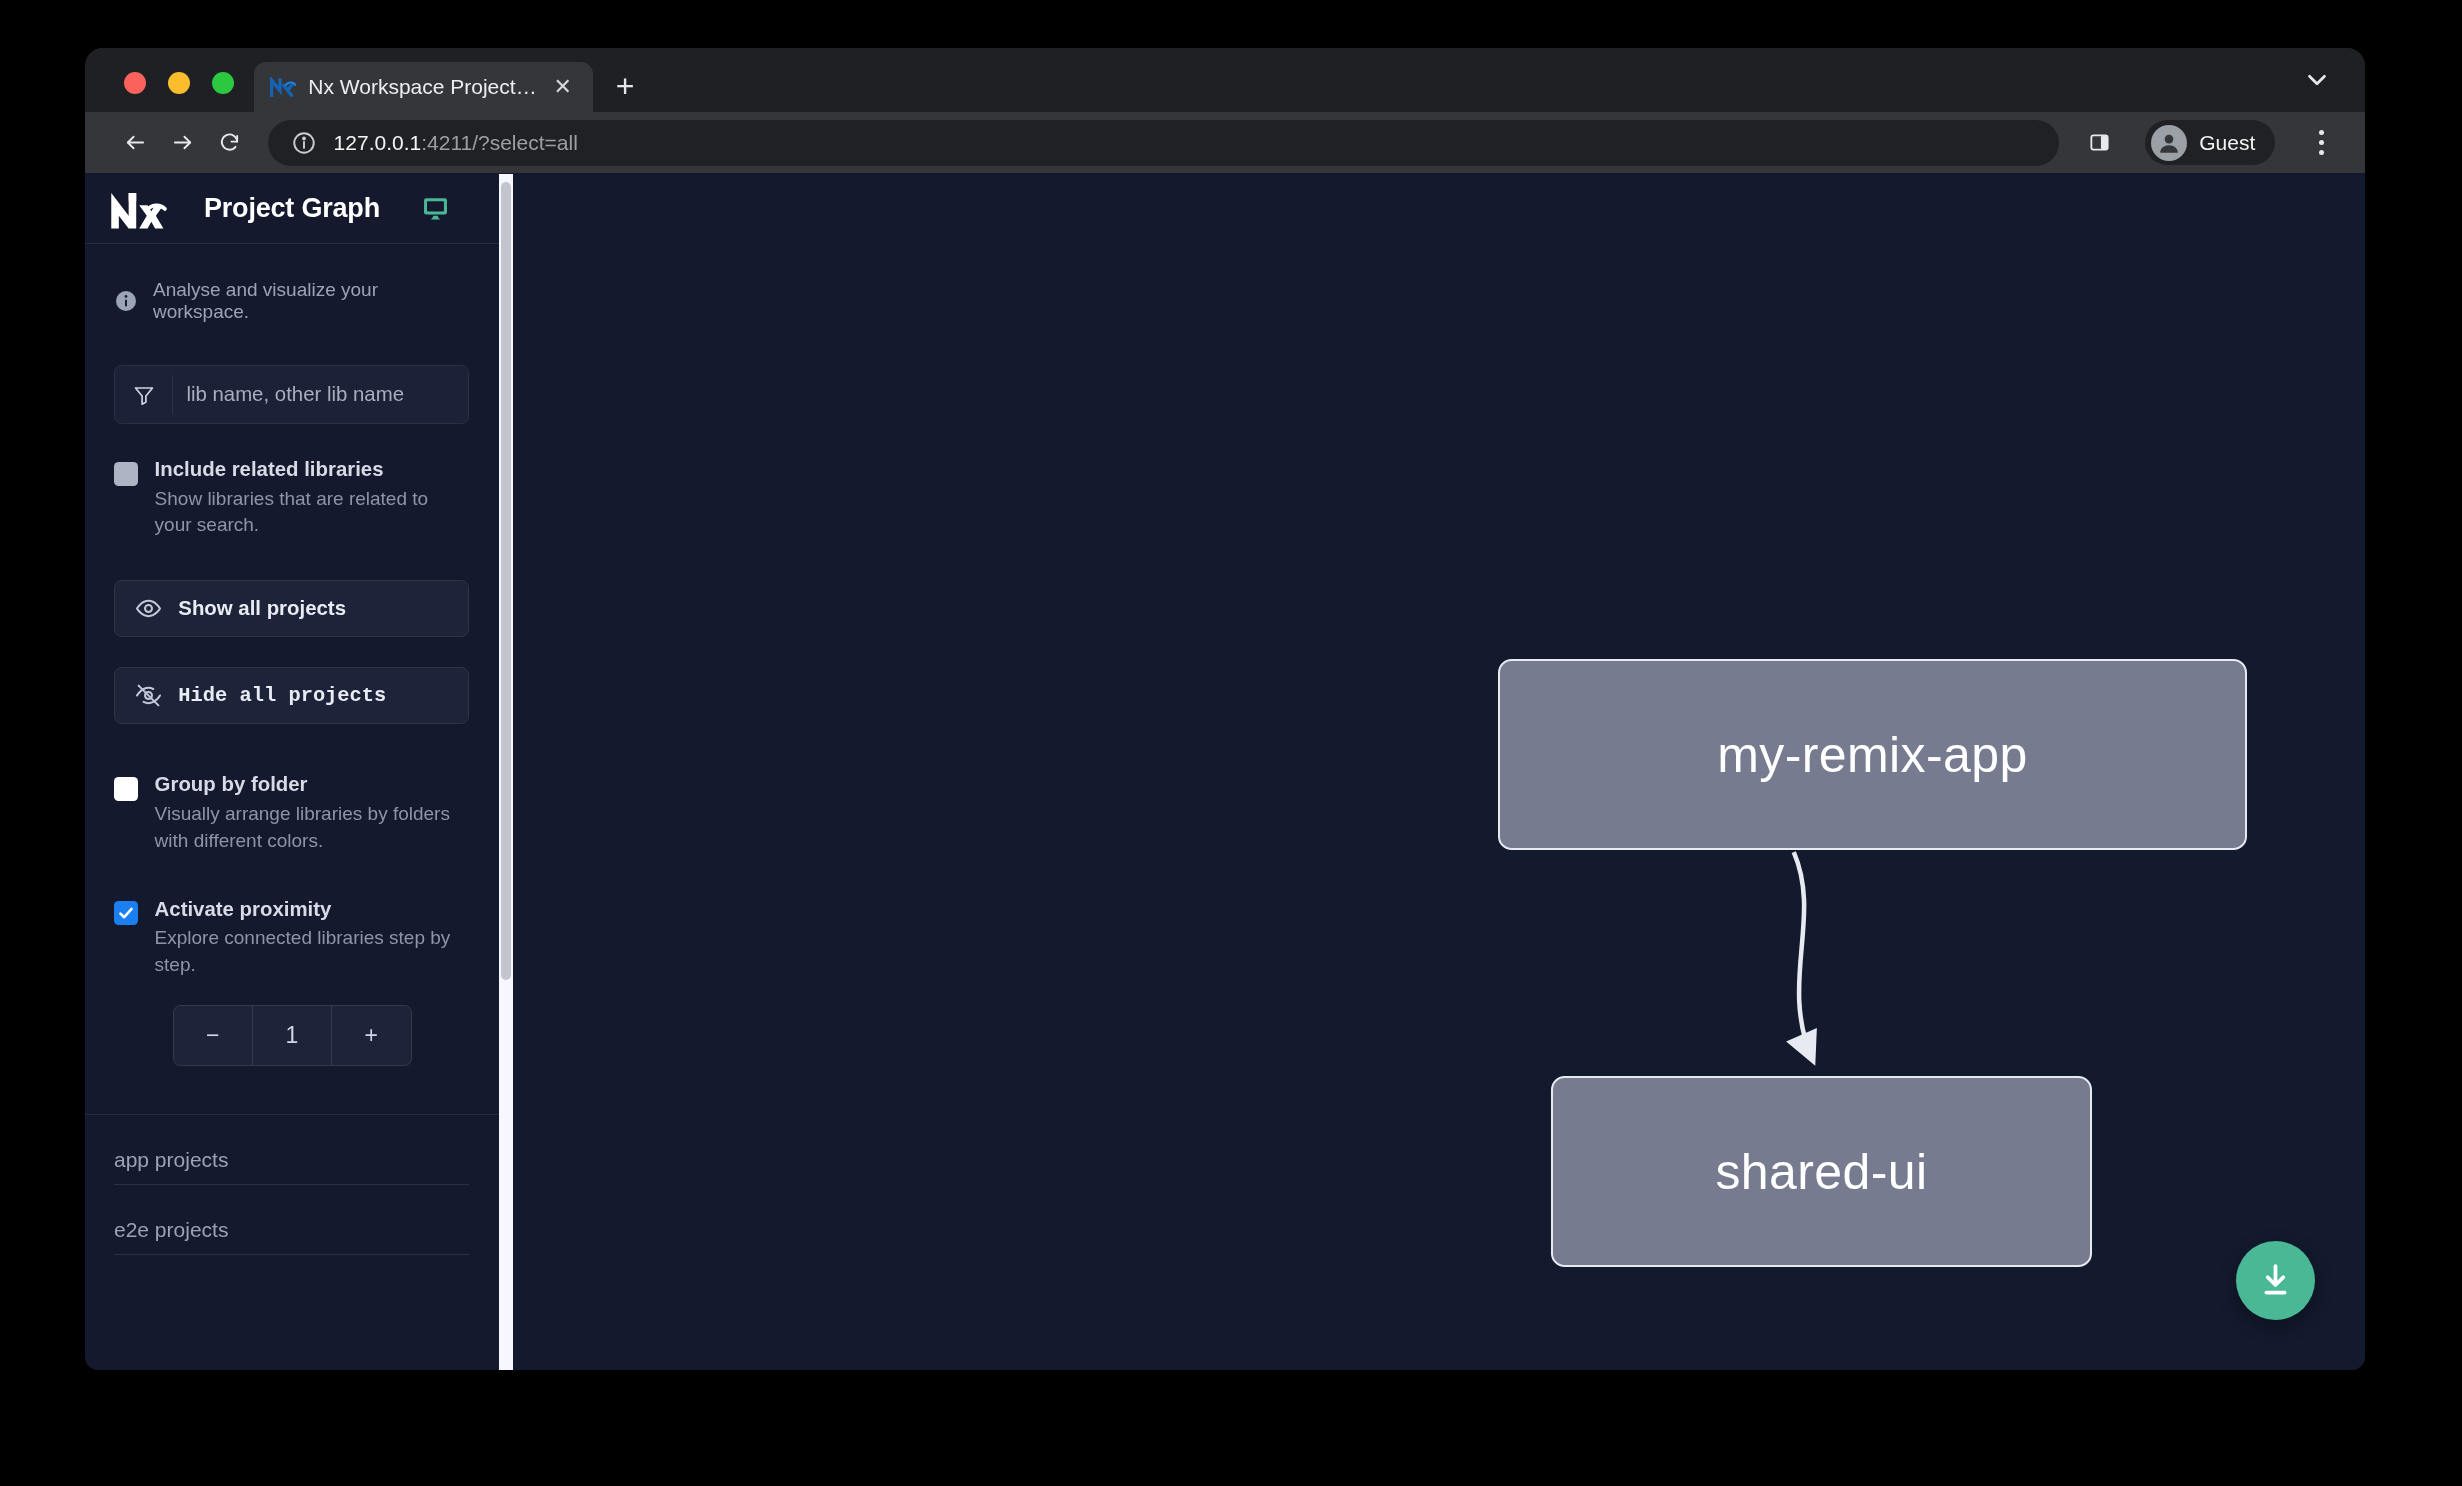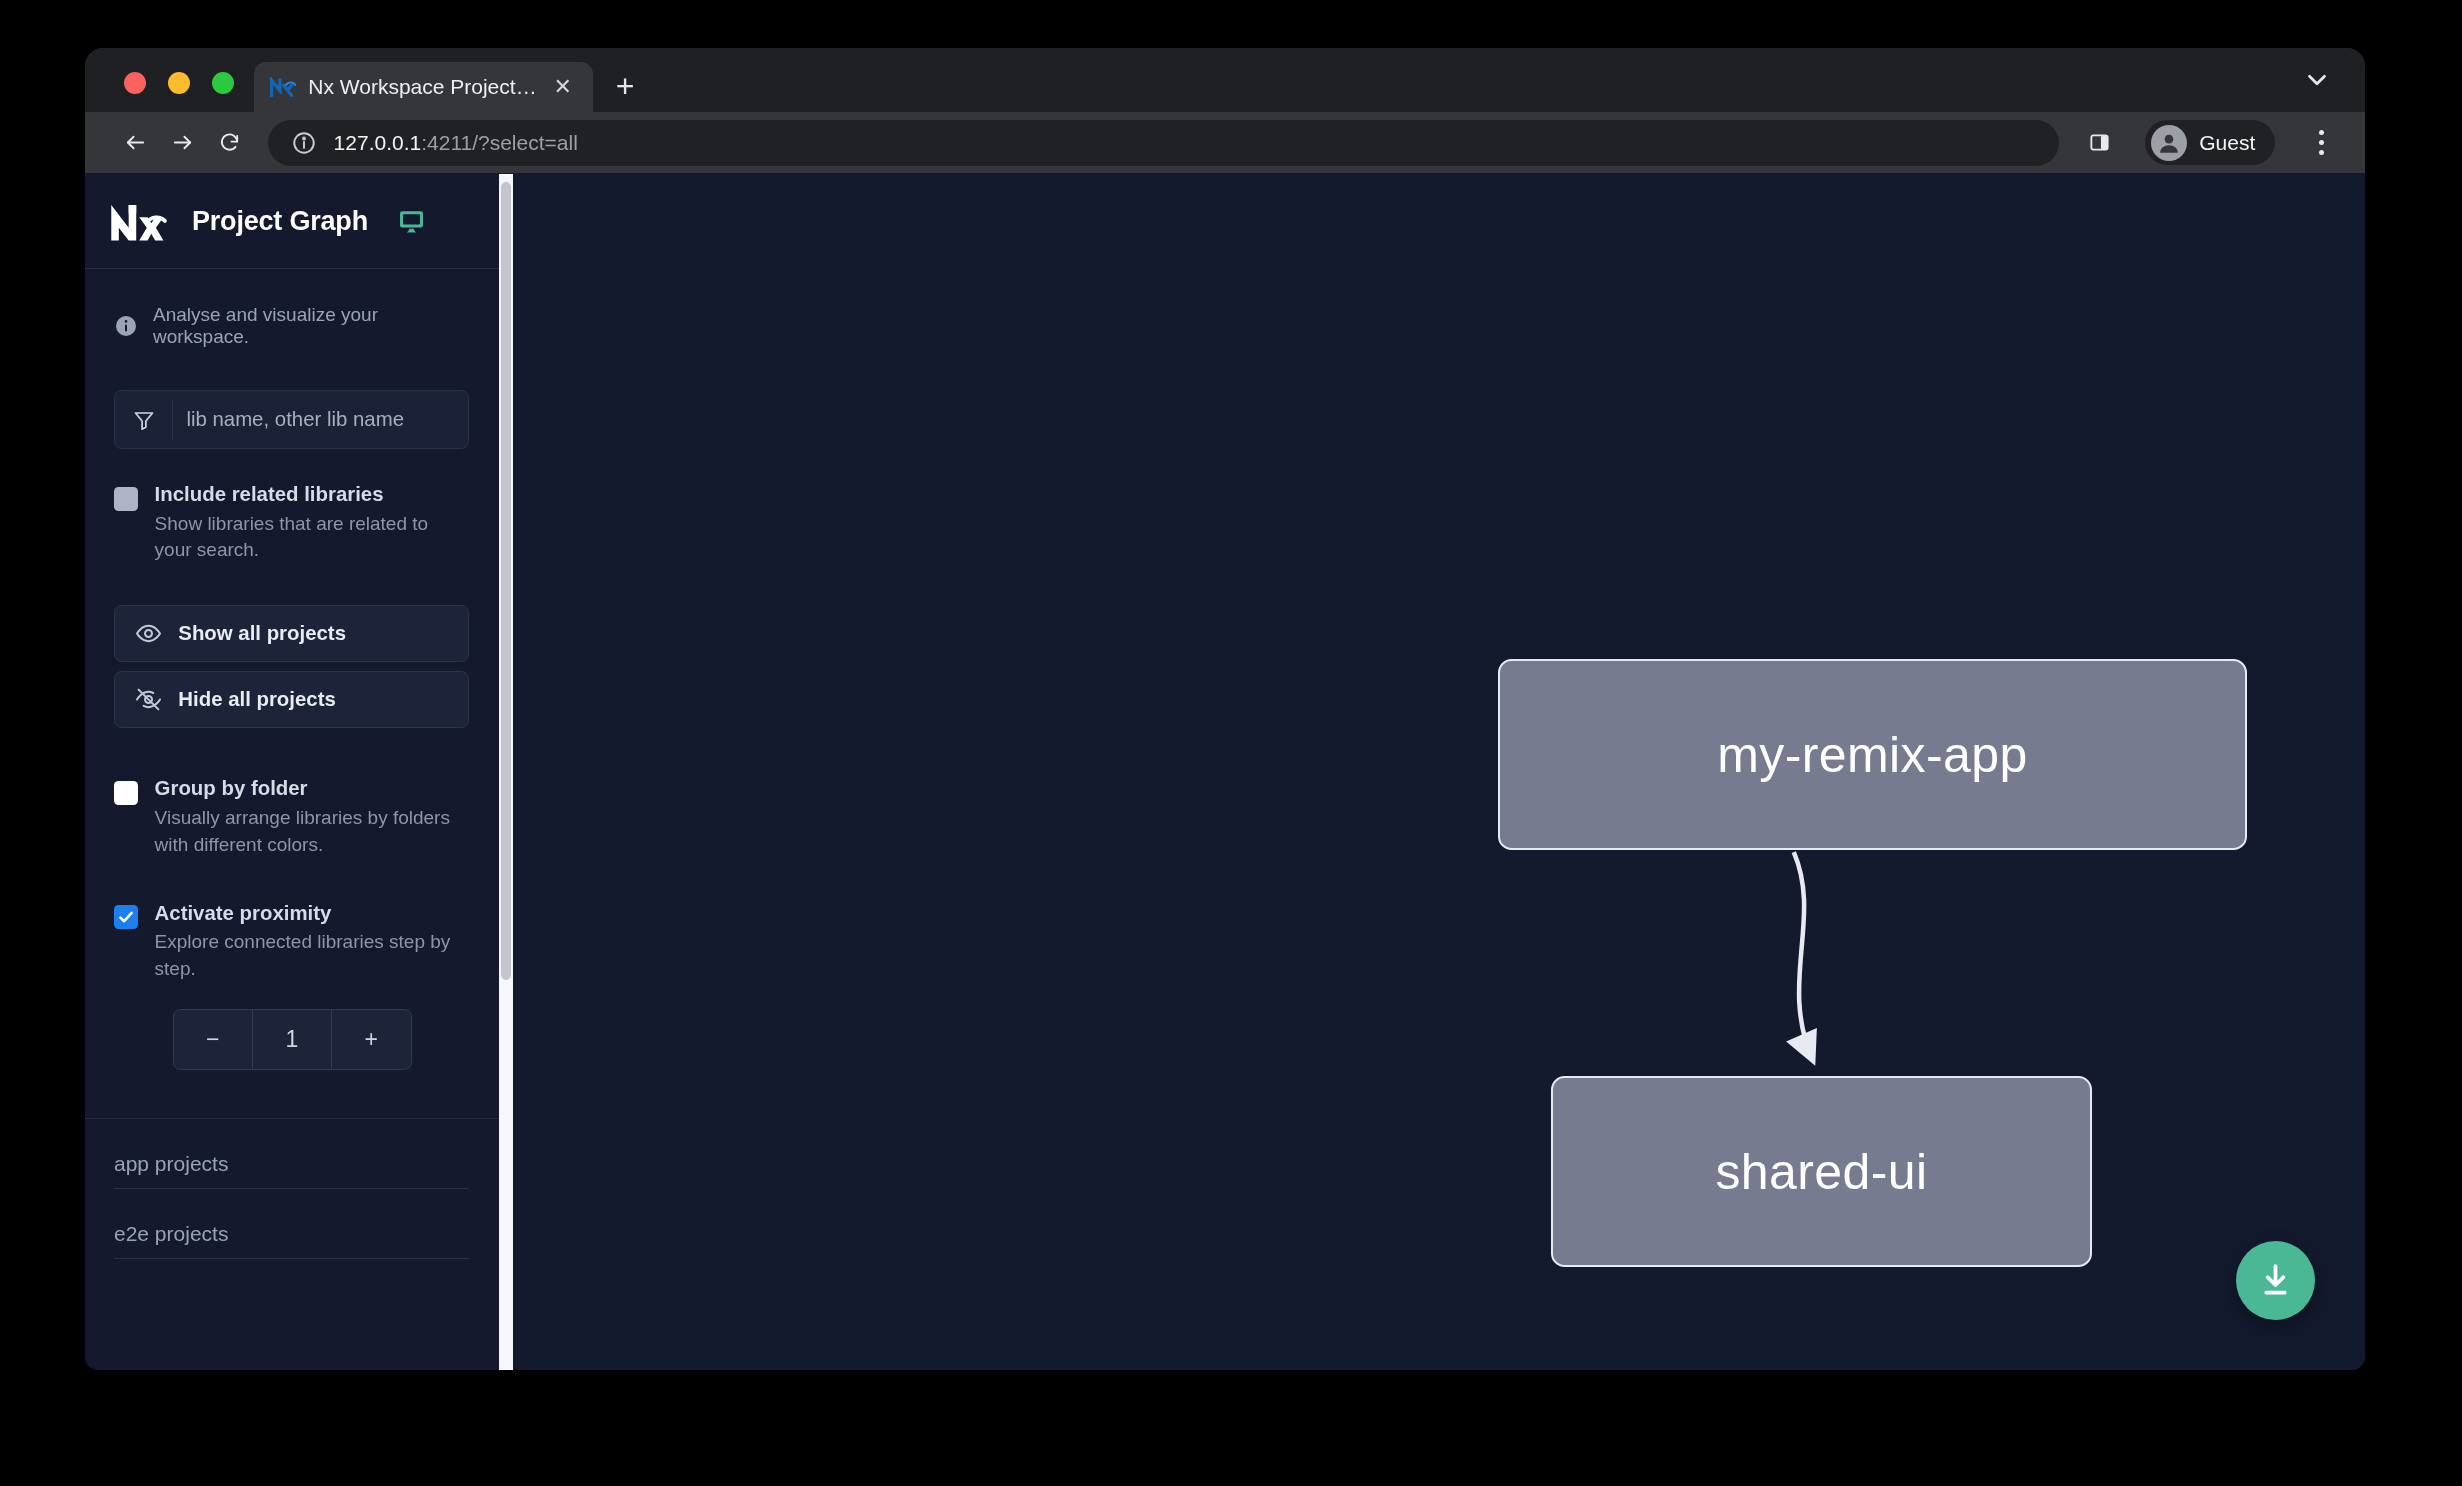--- a/index.html
+++ b/index.html
@@ -104,21 +104,21 @@
     background:#131a2e;
   }
 
   
   .sidebar{
     width:415px; flex:0 0 415px; background:#15192e;
     display:flex; flex-direction:column; position:relative;
     border-right:0.8px solid #272c41;
   }
   .sb-header{
-    height:95px; display:flex; align-items:center; gap:0;
+    height:70px; display:flex; align-items:center; gap:12px;
     padding:0 0 0 24px; border-bottom:0.8px solid #272c41;
   }
   .nx-logo{ width:59px; height:44px; flex:0 0 auto; }
   .sb-title{
     color:#ffffff; font-size:27px; font-weight:700; margin-left:24px;
     letter-spacing:-0.2px;
   }
   .monitor-ico{ width:29px; height:29px; color:#4ab795; margin-left:29px; }
 
   .sb-scroll{ flex:1; overflow:hidden; padding:0 0 0 0; }
@@ -160,21 +160,21 @@
   .opt-txt{ min-width:0; }
   .opt-title{ color:#d7dbe6; font-size:20.4px; font-weight:700; line-height:1.25; }
   .opt-desc{ color:#8e95a8; font-size:19px; line-height:1.42; margin-top:3px; }
 
   .sb-btn{
     margin:0 30px 0 29px; height:57px;
     background:#1d2339; border:0.8px solid #2e3449; border-radius:7.6px;
     display:flex; align-items:center; gap:16.6px; padding:0 19.7px;
   }
   .sb-btn.show{ margin-top:41px; }
-  .sb-btn.hide{ margin-top:9px; }
+  .sb-btn.hide{ margin-top:30px;font-family:Liberation Mono, monospace; }
   .sb-btn svg{ width:27px; height:27px; color:#c2c8d7; flex:0 0 auto; }
   .sb-btn span{ color:#e9ecf3; font-size:20.4px; font-weight:700; }
 
   .stepper{
     margin:26px auto 0 auto; width:239px; height:61px;
     background:#1d2339; border:0.8px solid #343a50; border-radius:7.6px;
     display:flex; overflow:hidden;
   }
   .stepper > div{
     flex:1; display:flex; align-items:center; justify-content:center;

